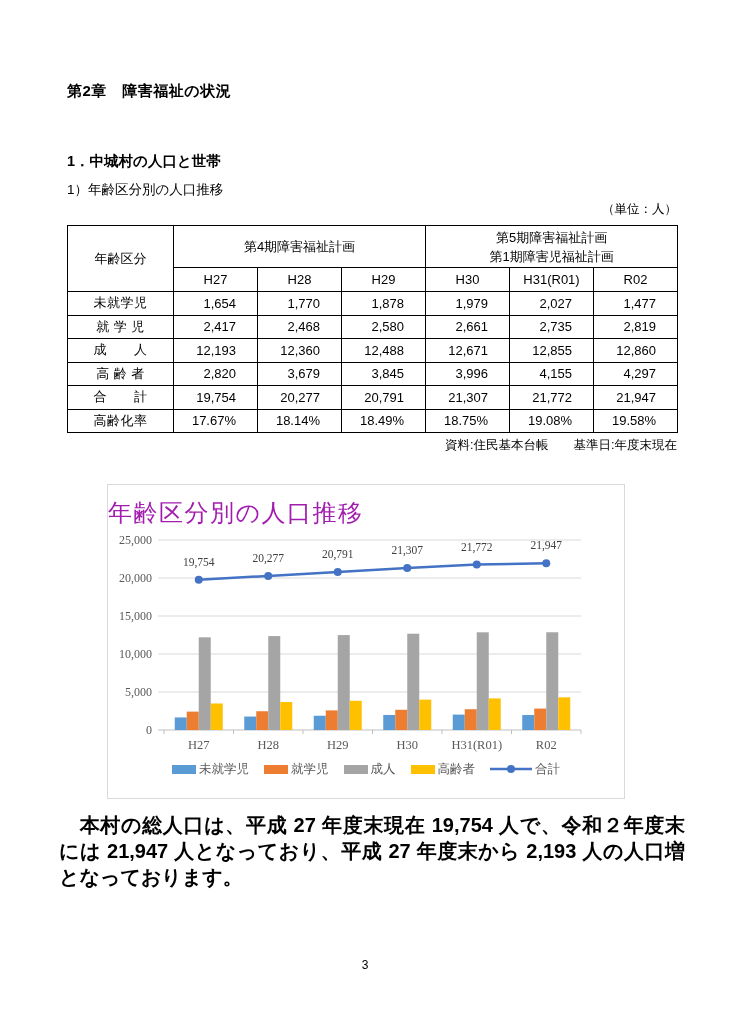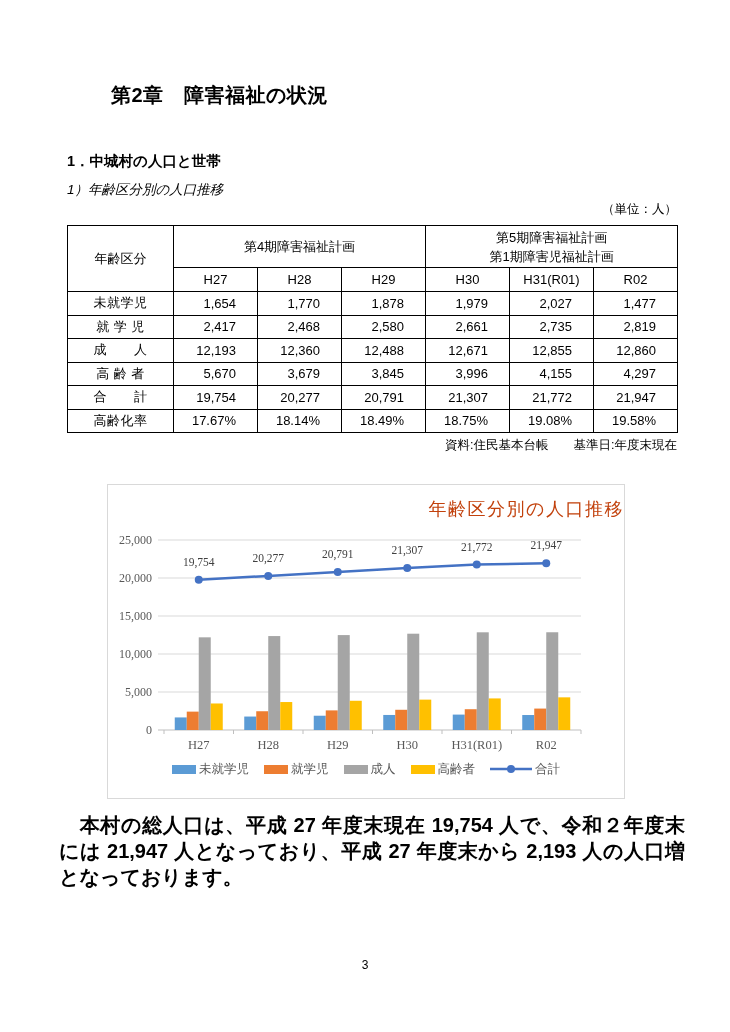--- a/index.html
+++ b/index.html
@@ -4,23 +4,23 @@
 <style>
   * { margin:0; padding:0; box-sizing:border-box; }
   html,body { background:#fff; }
   body {
     width:730px; height:1032px; position:relative;
     font-family:"Liberation Sans","DejaVu Sans",sans-serif;
     color:#000;
   }
   .page { position:relative; width:730px; height:1032px; background:#fff; overflow:hidden; }
 
-  .chapter-title { position:absolute; left:67px; top:82px; font-size:20px; font-weight:bold; letter-spacing:.5px;margin-left:44px; }
+  .chapter-title { position:absolute; left:67px; top:82px; font-size:15px; font-weight:bold; letter-spacing:.5px; }
   .section-title { position:absolute; left:67px; top:152px; font-size:14.5px; font-weight:bold; }
-  .subsection-title { position:absolute; left:67px; top:181px; font-size:13.5px;font-style:italic; }
+  .subsection-title { position:absolute; left:67px; top:181px; font-size:13.5px; }
   .unit-note { position:absolute; left:65px; top:201px; width:612px; text-align:right; font-size:12.5px; }
 
   table.pop {
     position:absolute; left:67px; top:225px; width:610px;
     border-collapse:collapse; table-layout:fixed; font-size:13px;
   }
   table.pop th, table.pop td { border:1px solid #000; font-weight:normal; text-align:center; vertical-align:middle; }
   table.pop .hrow1 { height:42px; }
   table.pop .hrow2 { height:24px; }
   table.pop tbody tr { height:23.5px; }
@@ -29,22 +29,22 @@
   table.pop th.rlabel { letter-spacing:.5px; }
 
   .source-note { position:absolute; left:65px; top:437px; width:612px; text-align:right; font-size:12.5px; }
   .age-note { position:absolute; left:61px; top:461px; font-size:12.5px; }
 
   .chart-frame {
     position:absolute; left:107px; top:484px; width:518px; height:315px;
     border:1px solid #D9D9D9; background:#fff;
     font-family:"Liberation Serif","DejaVu Serif",serif;
   }
-  .chart-title { position:absolute; top:12px; left:0; width:100%; text-align:right;
-    font-size:18px; color:#c2410c; letter-spacing:1.5px; }
+  .chart-title { position:absolute; top:12px; left:0; width:100%; text-align:left;
+    font-size:24px; color:#a21caf; letter-spacing:1.5px; }
   svg.chart { position:absolute; left:0; top:42px; display:block; }
   .chart-legend {
     position:absolute; left:0; top:272px; width:100%; height:24px;
     display:flex; justify-content:center; align-items:center; gap:15px;
     font-size:12.5px; color:#595959;
   }
   .legend-item { display:flex; align-items:center; gap:3px; }
   .legend-swatch { display:inline-block; width:24px; height:9px; }
 
   .para-block { position:absolute; left:59px; top:812px; width:626px;
@@ -112,21 +112,21 @@
           <th class="rlabel">成　　人</th>
           <td class="num">12,193</td>
           <td class="num">12,360</td>
           <td class="num">12,488</td>
           <td class="num">12,671</td>
           <td class="num">12,855</td>
           <td class="num">12,860</td>
         </tr>
         <tr>
           <th class="rlabel">高 齢 者</th>
-          <td class="num">5,670</td>
+          <td class="num">2,820</td>
           <td class="num">3,679</td>
           <td class="num">3,845</td>
           <td class="num">3,996</td>
           <td class="num">4,155</td>
           <td class="num">4,297</td>
         </tr>
         <tr>
           <th class="rlabel">合　　計</th>
           <td class="num">19,754</td>
           <td class="num">20,277</td>

